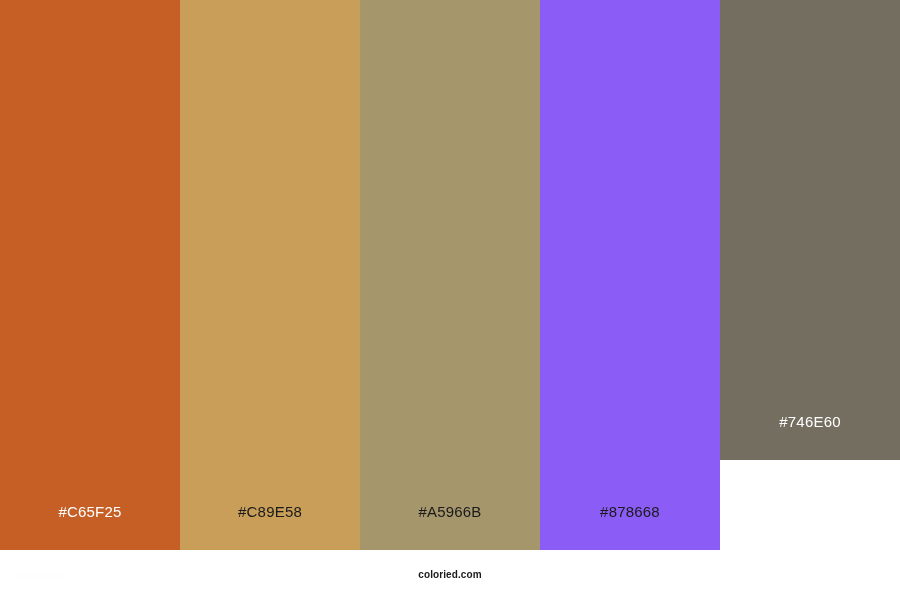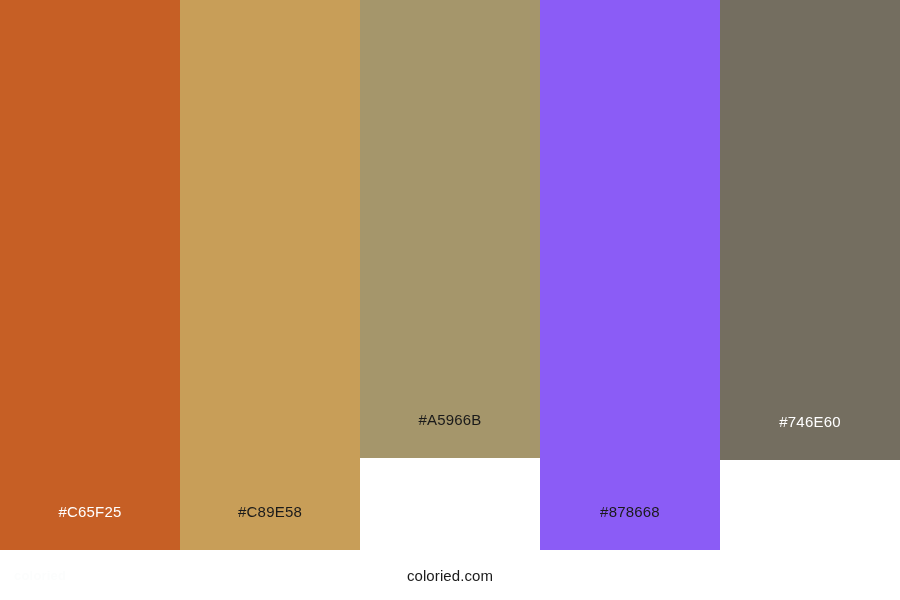--- a/index.html
+++ b/index.html
@@ -73,22 +73,22 @@
     height: 50px;
     flex: 0 0 50px;
     background: #ffffff;
     display: flex;
     align-items: center;
     justify-content: center;
   }
 
   #site-brand {
     font-family: "Liberation Sans", sans-serif;
-    font-size: 15px;
-    font-weight: 400;
+    font-size: 10px;
+    font-weight: 700;
     color: #1a1a1a;
     letter-spacing: 0.1px;
     line-height: 1;
   }
 
   #watermark {
     position: absolute;
     left: 14px;
     top: 50%;
     transform: translateY(-50%);
@@ -110,21 +110,21 @@
   <div id="swatch-band" style="height: 550px; flex-basis: 550px;">
 
     <div class="swatch" style="background-color: rgb(198, 95, 37); height: 550px;">
       <span class="swatch-label on-dark" style="color: rgb(255, 255, 255);">#C65F25</span>
     </div>
 
     <div class="swatch" style="background-color: rgb(200, 158, 88); height: 550px;">
       <span class="swatch-label on-light" style="color: rgb(26, 26, 26);">#C89E58</span>
     </div>
 
-    <div class="swatch" style="background-color: rgb(165, 150, 107); height: 458px;">
+    <div class="swatch" style="background-color: rgb(165, 150, 107); height: 550px;">
       <span class="swatch-label on-light" style="color: rgb(26, 26, 26);">#A5966B</span>
     </div>
 
     <div class="swatch" style="background-color: #8b5cf6; height: 550px;">
       <span class="swatch-label on-light" style="color: rgb(26, 26, 26);">#878668</span>
     </div>
 
     <div class="swatch" style="background-color: rgb(116, 110, 96); height: 460px;">
       <span class="swatch-label on-dark" style="color: rgb(255, 255, 255);">#746E60</span>
     </div>

